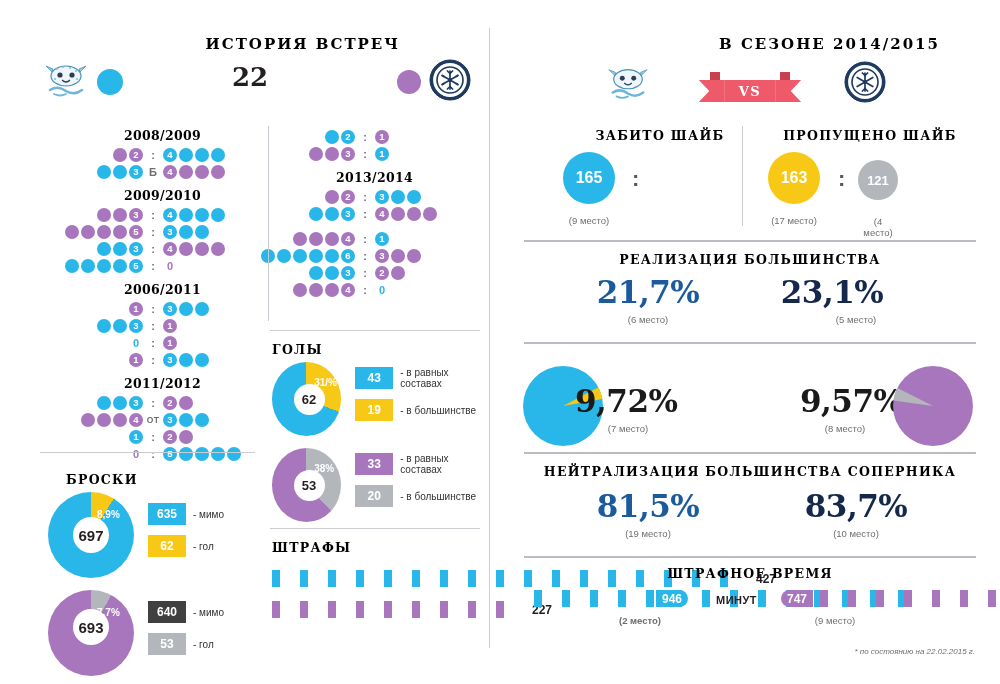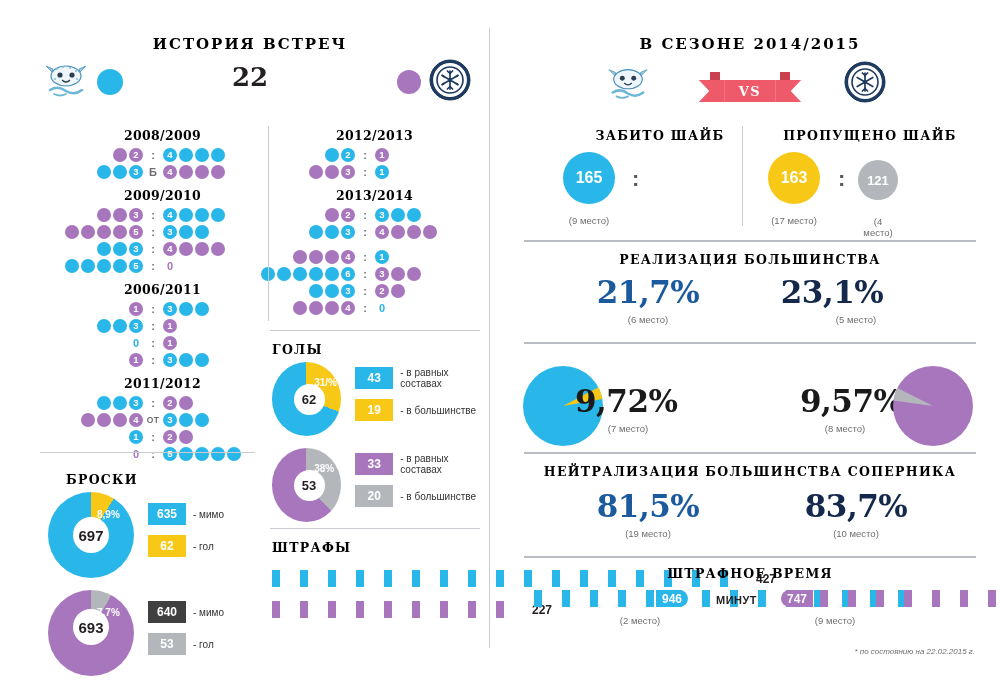--- a/index.html
+++ b/index.html
@@ -11,21 +11,21 @@
   .page{position:relative;width:1000px;height:684px;}
   .abs{position:absolute;}
 
   
   .sec-title{
     font-family:"DejaVu Serif", serif;
     font-weight:bold;letter-spacing:1.2px;
     text-transform:uppercase;color:#000;
     text-align:center;
   }
-  .big-title{font-size:15px;letter-spacing:2px;}
+  .big-title{font-size:15px;letter-spacing:2px;text-align:right;}
   .sub-title{font-size:12.5px;letter-spacing:1.3px;}
 
   
   .vdiv{background:#c9ccd1;width:1px;}
   .hdiv{background:#b9bdc3;height:2px;}
   .hdiv-thin{background:#c9ccd1;height:1px;}
 
   
   .ribbon{position:relative;height:22px;display:flex;align-items:center;justify-content:center;}
   .ribbon .body{
@@ -409,21 +409,20 @@
               <span class="dot" style="background:#29b6e8"></span>
               <span class="dot" style="background:#29b6e8"></span>
             </div>
           </div>
         </div>
       </div>
     </div>
 
   <div class="abs" style="left:272px;top:128px;width:205px;">
       <div class="season">
-        <div class="season-year">2012/2013</div>
         <div class="match">
           <div style="width:84px;display:flex;justify-content:flex-end;">
             <div class="side home">
               <span class="dot" style="background:#29b6e8"></span>
               <span class="dot num" style="background:#29b6e8">2</span>
             </div>
           </div>
           <div class="sep">:</div>
           <div style="width:84px;display:flex;justify-content:flex-start;">
             <div class="side away">
@@ -787,21 +786,21 @@
       <span class="seg" style="background:#29b6e8"></span>
       <span class="seg" style="background:#29b6e8"></span>
       <span class="seg" style="background:#29b6e8"></span>
       <span class="seg" style="background:#29b6e8"></span>
       <span class="seg" style="background:#29b6e8"></span>
       <span class="seg" style="background:#29b6e8"></span>
     </div>
   <div class="abs pill-val" style="left:656px;top:590px;background:#29b6e8;border-radius:0 9px 9px 0;">
     <span>946</span>
   </div>
-  <div class="abs place" style="left:590px;top:615px;width:100px;">(2 место)</div>
+  <div class="abs place" style="left:590px;top:615px;width:100px;font-weight:bold;">(2 место)</div>
 
   <div class="abs minutes-label" style="left:716px;top:594px;">МИНУТ</div>
 
   <div class="abs pill-val" style="left:781px;top:590px;background:#a876bd;border-radius:9px 0 0 9px;">
     <span>747</span>
   </div>
   <div class="abs barstrip" id="pt-away-bar" style="left:820px;top:590px;">
       <span class="seg" style="background:#a876bd"></span>
       <span class="seg" style="background:#a876bd"></span>
       <span class="seg" style="background:#a876bd"></span>

